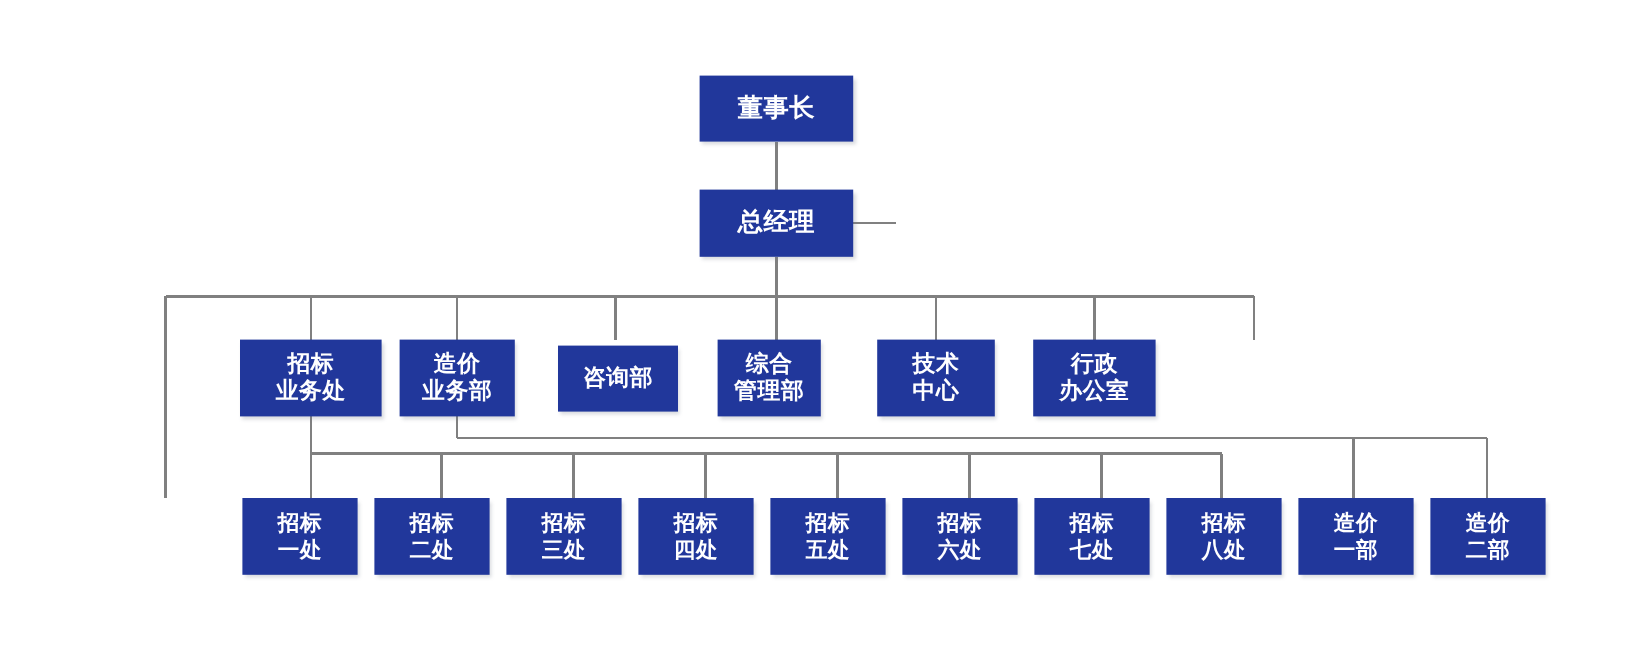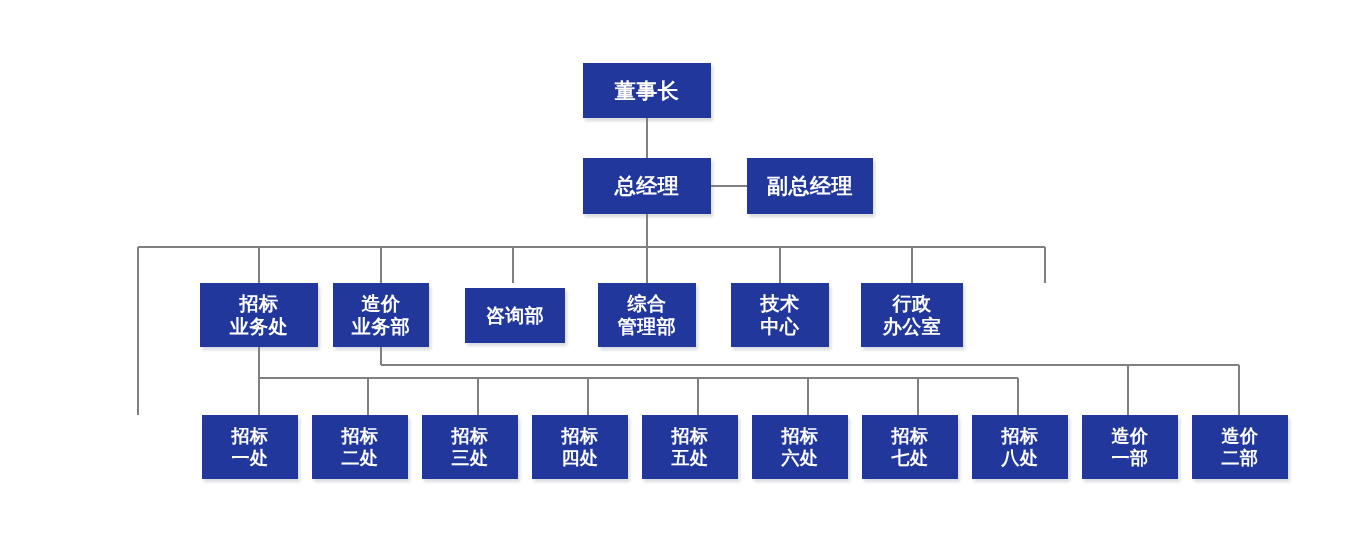--- a/index.html
+++ b/index.html
@@ -96,39 +96,36 @@
   </svg>
 
   <div class="node tier-1" style="left:583px; top:63px; width:128px; height:55px;">
     <span class="line">董事长</span>
   </div>
 
   <div class="node tier-2" style="left:583px; top:158px; width:128px; height:56px;">
     <span class="line">总经理</span>
   </div>
 
-  <div class="node tier-2" style="left:747px; top:158px; width:126px; height:56px;">
-    <span class="line">副总经理</span>
-  </div>
 
   <div class="node tier-3" style="left:200px; top:283px; width:118px; height:64px;">
     <span class="line">招标</span>
     <span class="line">业务处</span>
   </div>
 
   <div class="node tier-3" style="left:333px; top:283px; width:96px; height:64px;">
     <span class="line">造价</span>
     <span class="line">业务部</span>
   </div>
 
   <div class="node tier-3" style="left:465px; top:288px; width:100px; height:55px;">
     <span class="line">咨询部</span>
   </div>
 
-  <div class="node tier-3" style="left:598px; top:283px; width:98px; height:64px;">
+  <div class="node tier-3" style="left:598px; top:283px; width:86px; height:64px;">
     <span class="line">综合</span>
     <span class="line">管理部</span>
   </div>
 
   <div class="node tier-3" style="left:861px; top:283px; width:102px; height:64px;">
     <span class="line">行政</span>
     <span class="line">办公室</span>
   </div>
 
   <div class="node tier-3" style="left:731px; top:283px; width:98px; height:64px;">

